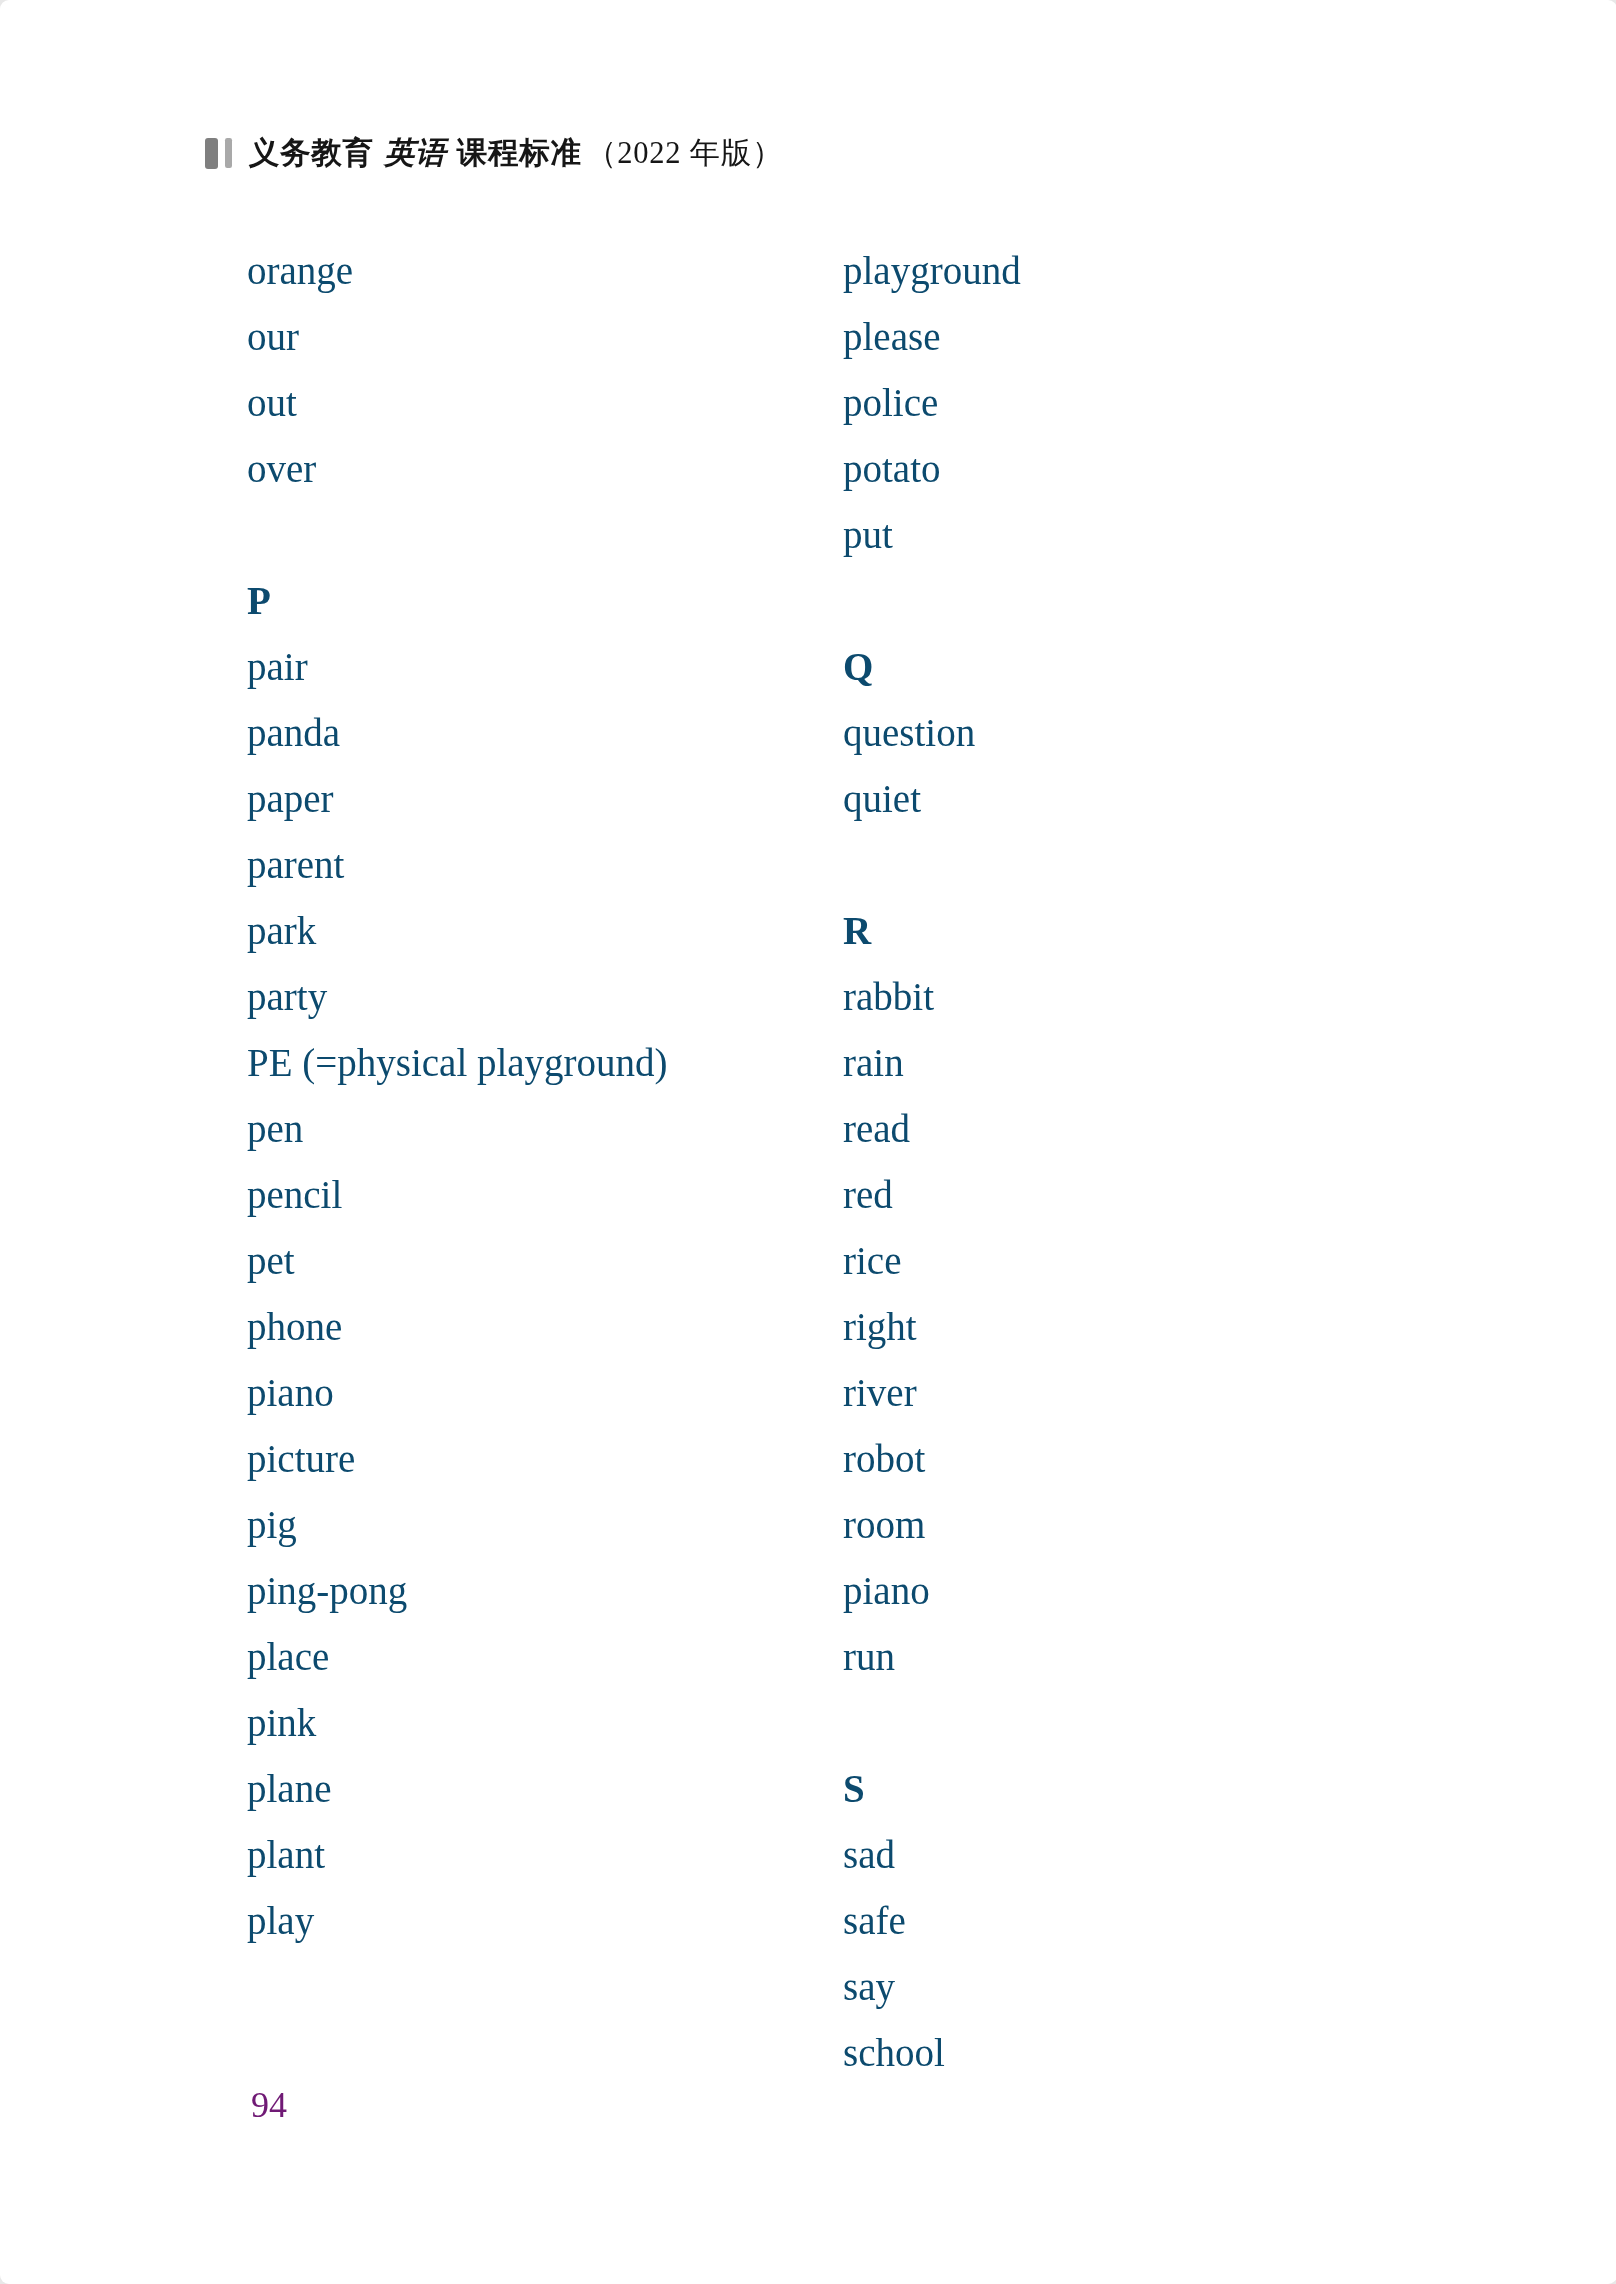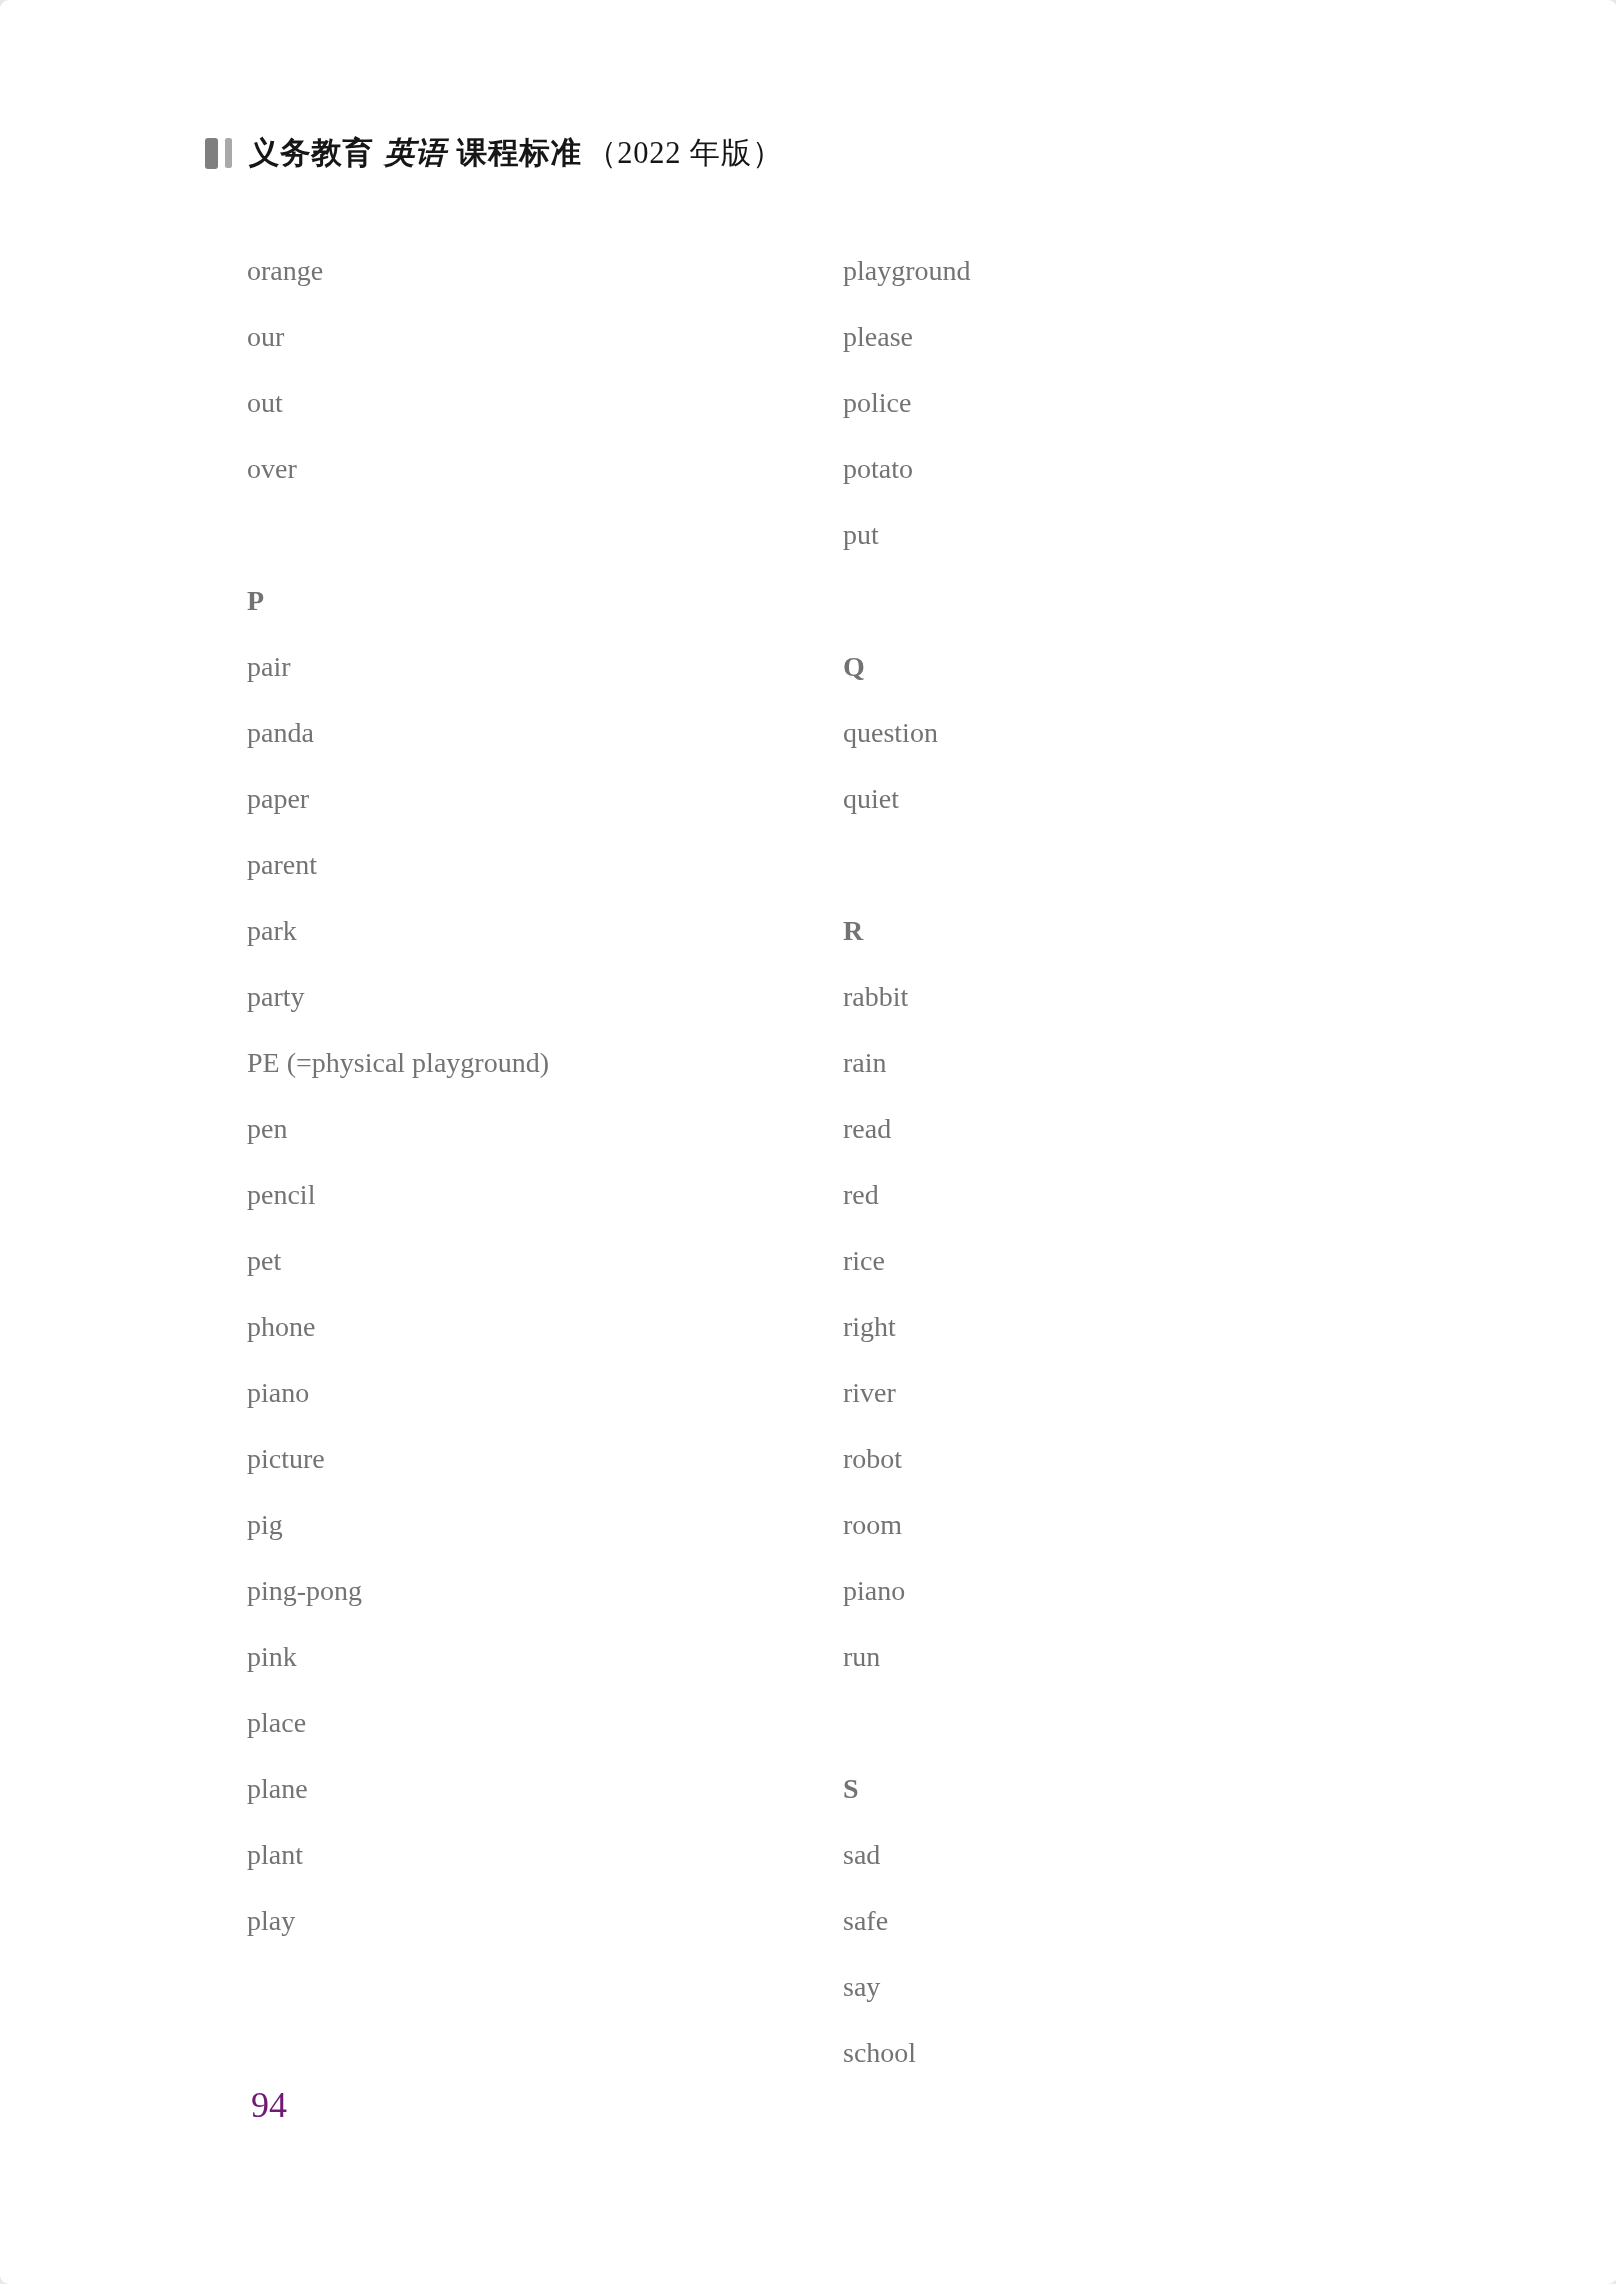--- a/index.html
+++ b/index.html
@@ -47,23 +47,23 @@
   
   .col{
     position:absolute;
     top:238px;
   }
   .col-left{left:247px;}
   .col-right{left:843px;}
   .row{
     height:66px;
     line-height:66px;
-    font-size:28px;
+    font-size:39px;
     white-space:nowrap;
-    color:#737373;
+    color:#0c4a6e;
   }
   .row.section{font-weight:700;}
 
   
   .pagenum{
     position:absolute;
     left:251px;
     top:2086px;
     font-size:36px;
     line-height:39px;
@@ -97,22 +97,22 @@
         <div class="row">party</div>
         <div class="row">PE (=physical playground)</div>
         <div class="row">pen</div>
         <div class="row">pencil</div>
         <div class="row">pet</div>
         <div class="row">phone</div>
         <div class="row">piano</div>
         <div class="row">picture</div>
         <div class="row">pig</div>
         <div class="row">ping-pong</div>
+        <div class="row">place</div>
         <div class="row">pink</div>
-        <div class="row">place</div>
         <div class="row">plane</div>
         <div class="row">plant</div>
         <div class="row">play</div>
       </div>
     <div class="col col-right" id="col-right">
         <div class="row">playground</div>
         <div class="row">please</div>
         <div class="row">police</div>
         <div class="row">potato</div>
         <div class="row">put</div>

